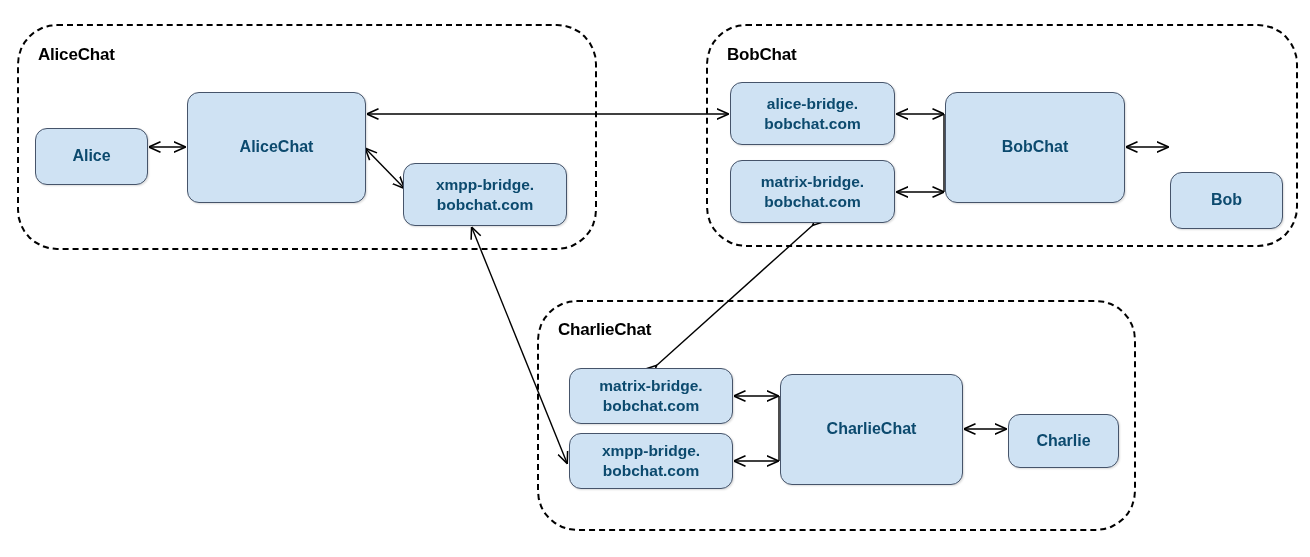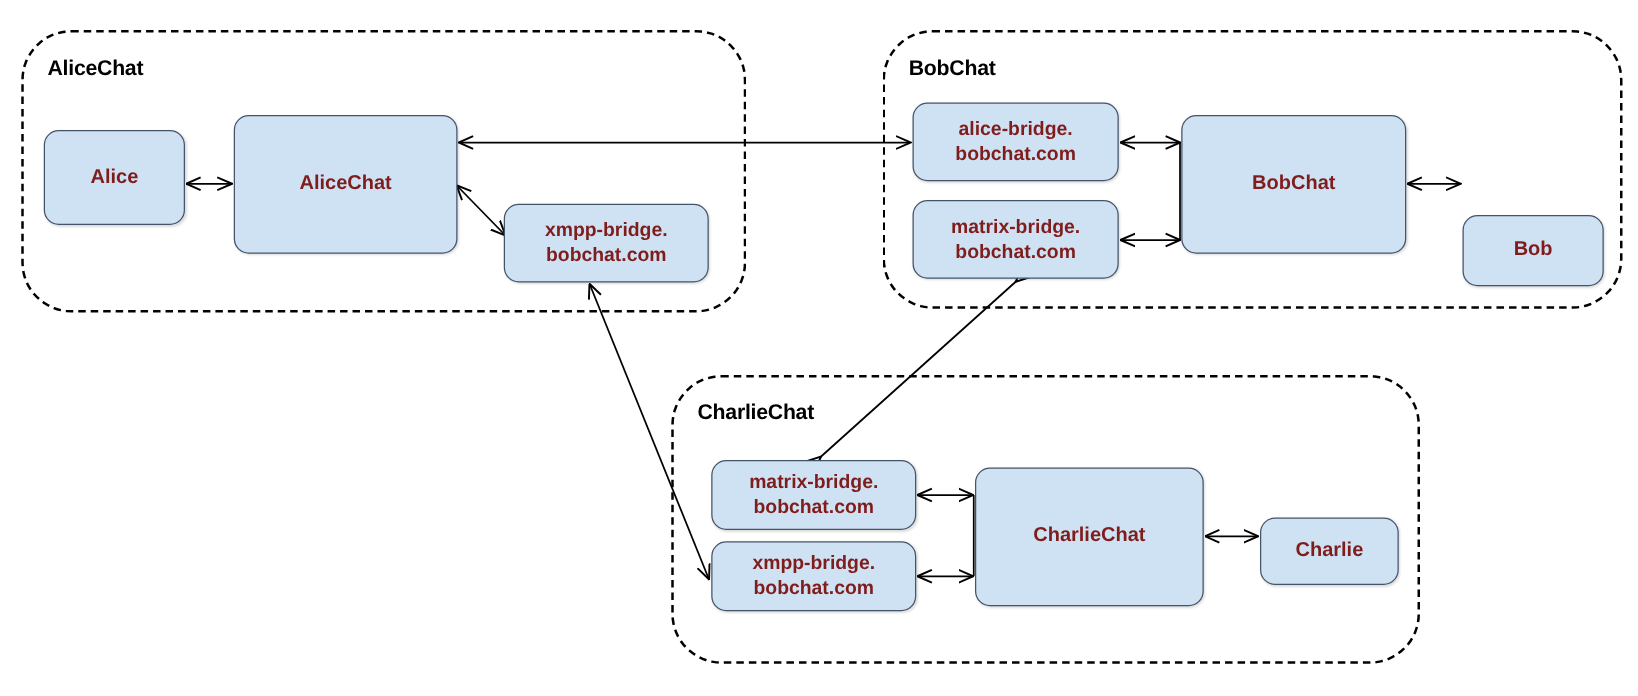--- a/index.html
+++ b/index.html
@@ -45,21 +45,21 @@
     box-sizing: border-box;
     background: #cfe2f3;
     border: 1.6px solid #46546a;
     border-radius: 12px;
     display: flex;
     align-items: center;
     justify-content: center;
     text-align: center;
     font-size: 16px;
     font-weight: bold;
-    color: #7f1d1d;
+    color: #0c4a6e;
     line-height: 1.28;
     padding: 2px 6px;
     box-shadow: 1px 1px 2px rgba(0,0,0,0.14);
   }
   .node.small { font-size: 15.5px; }
   .node .l1, .node .l2 { display: block; white-space: nowrap; }
 </style>
 </head>
 <body>
 
@@ -102,21 +102,21 @@
 
   <div class="group" style="left:17px; top:24px; width:580px; height:226px;"></div>
   <div class="group-label" style="left:38px; top:45px;">AliceChat</div>
 
   <div class="group" style="left:706px; top:24px; width:592px; height:223px;"></div>
   <div class="group-label" style="left:727px; top:45px;">BobChat</div>
 
   <div class="group" style="left:537px; top:300px; width:599px; height:231px;"></div>
   <div class="group-label" style="left:558px; top:320px;">CharlieChat</div>
 
-  <div class="node" style="left:35px; top:104px; width:113px; height:76px;">
+  <div class="node" style="left:35px; top:128px; width:113px; height:57px;">
     <span>
         <span class="l1">Alice</span>
       </span>
   </div>
 
   <div class="node" style="left:187px; top:92px; width:179px; height:111px;">
     <span>
         <span class="l1">AliceChat</span>
       </span>
   </div>

